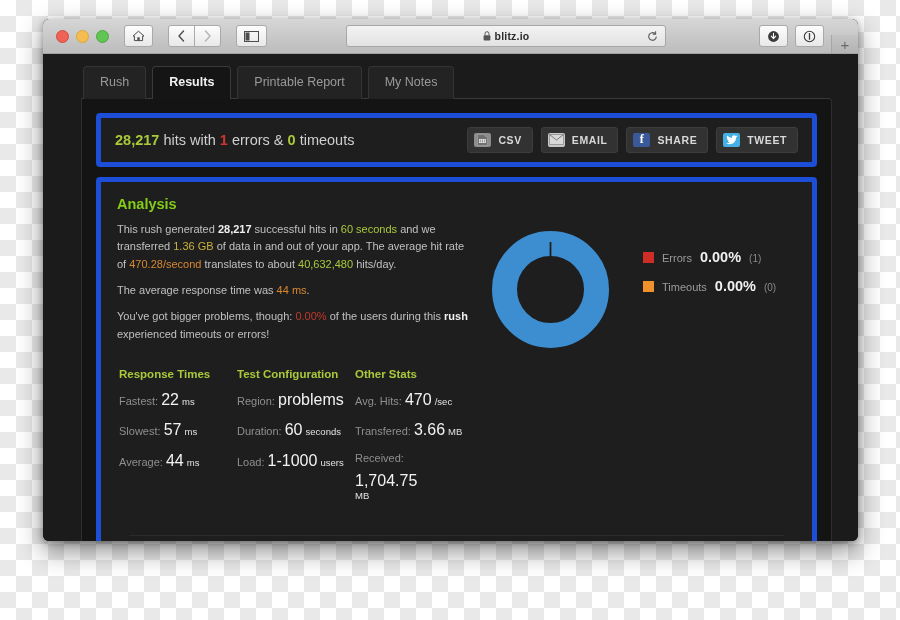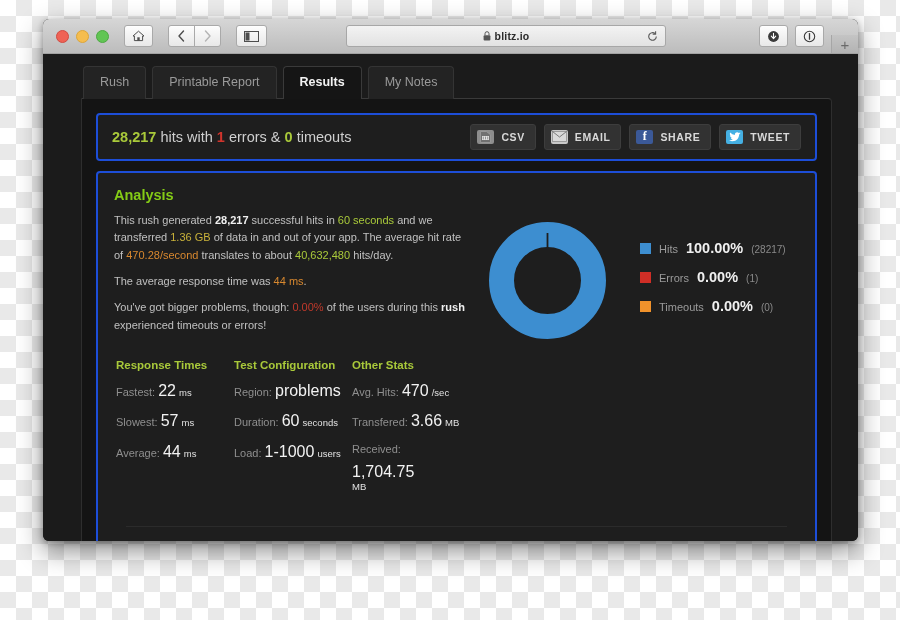--- a/index.html
+++ b/index.html
@@ -89,21 +89,21 @@
 
   #card{
     margin:0 26px 0 38px;flex:1;
     background:#141414;border:1px solid #2e2e2e;border-top:1px solid #3a3a3a;
     border-radius:0 4px 4px 4px;
     padding:14px;
     display:flex;flex-direction:column;
     position:relative;margin-top:-1px;
   }
 
-  .panel{background:#1e1e1e;border-radius:4px;border:2px solid #1d4ed8;}
+  .panel{background:#1e1e1e;border-radius:4px;border:5px solid #1d4ed8;}
 
   
   #headstrip{padding:0 14px;height:44px;display:flex;align-items:center;justify-content:space-between;}
   #headline{font-size:14.5px;color:#d8d8d8;font-weight:bold;}
   #headline .g{color:#a9c93a;}
   #headline .r{color:#d0342c;}
   #headline .w{color:#cfcfcf;font-weight:normal;}
 
   #actions{display:flex;gap:8px;}
   .abtn{
@@ -231,22 +231,22 @@
       </div>
     </div>
 
     <div id="plustab">+</div>
   </div>
 
   <div id="page">
 
     <div id="tabsbar">
       <div class="ntab">Rush</div>
+      <div class="ntab active">Results</div>
       <div class="ntab">Printable Report</div>
-      <div class="ntab active">Results</div>
       <div class="ntab">My Notes</div>
     </div>
 
     <div id="card">
 
       <div class="panel" id="headstrip">
         <div id="headline">
           <span class="g">28,217</span>
           <span class="w">hits with</span>
           <span class="r">1</span>
@@ -309,26 +309,20 @@
             <div id="donutbox">
               <svg width="125" height="125" viewBox="0 0 125 125">
 
                 <circle cx="62.5" cy="62.5" r="46" fill="none" stroke="#3d8ed0" stroke-width="25"></circle>
 
                 <rect x="61.6" y="15" width="1.8" height="26" fill="#1e1e1e"></rect>
               </svg>
             </div>
 
             <div id="legend">
-              <div class="lrow">
-                <span class="lsw" style="background:#3d8ed0"></span>
-                <span class="lname">Hits</span>
-                <span class="lpct">100.00%</span>
-                <span class="lcnt">(28217)</span>
-              </div>
               <div class="lrow">
                 <span class="lsw" style="background:#cf2e26"></span>
                 <span class="lname">Errors</span>
                 <span class="lpct">0.00%</span>
                 <span class="lcnt">(1)</span>
               </div>
               <div class="lrow">
                 <span class="lsw" style="background:#f0922b"></span>
                 <span class="lname">Timeouts</span>
                 <span class="lpct">0.00%</span>

